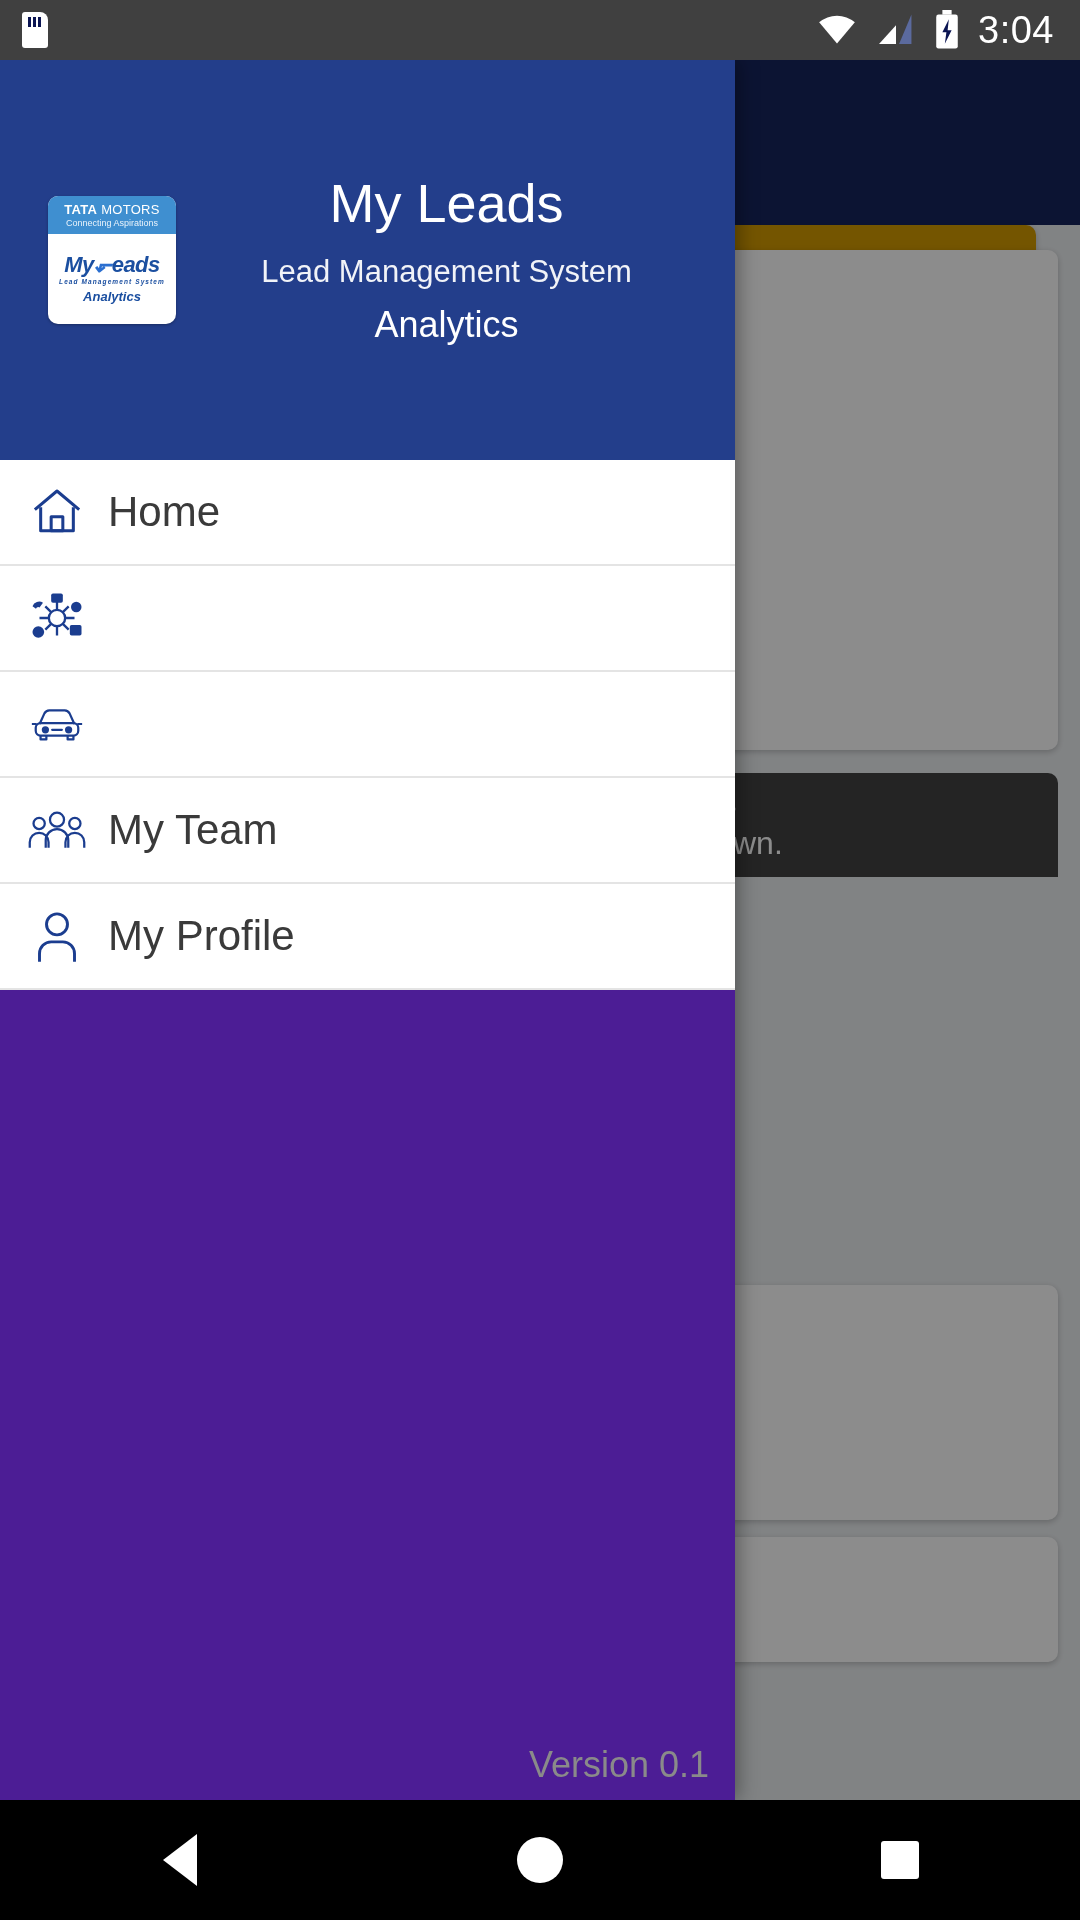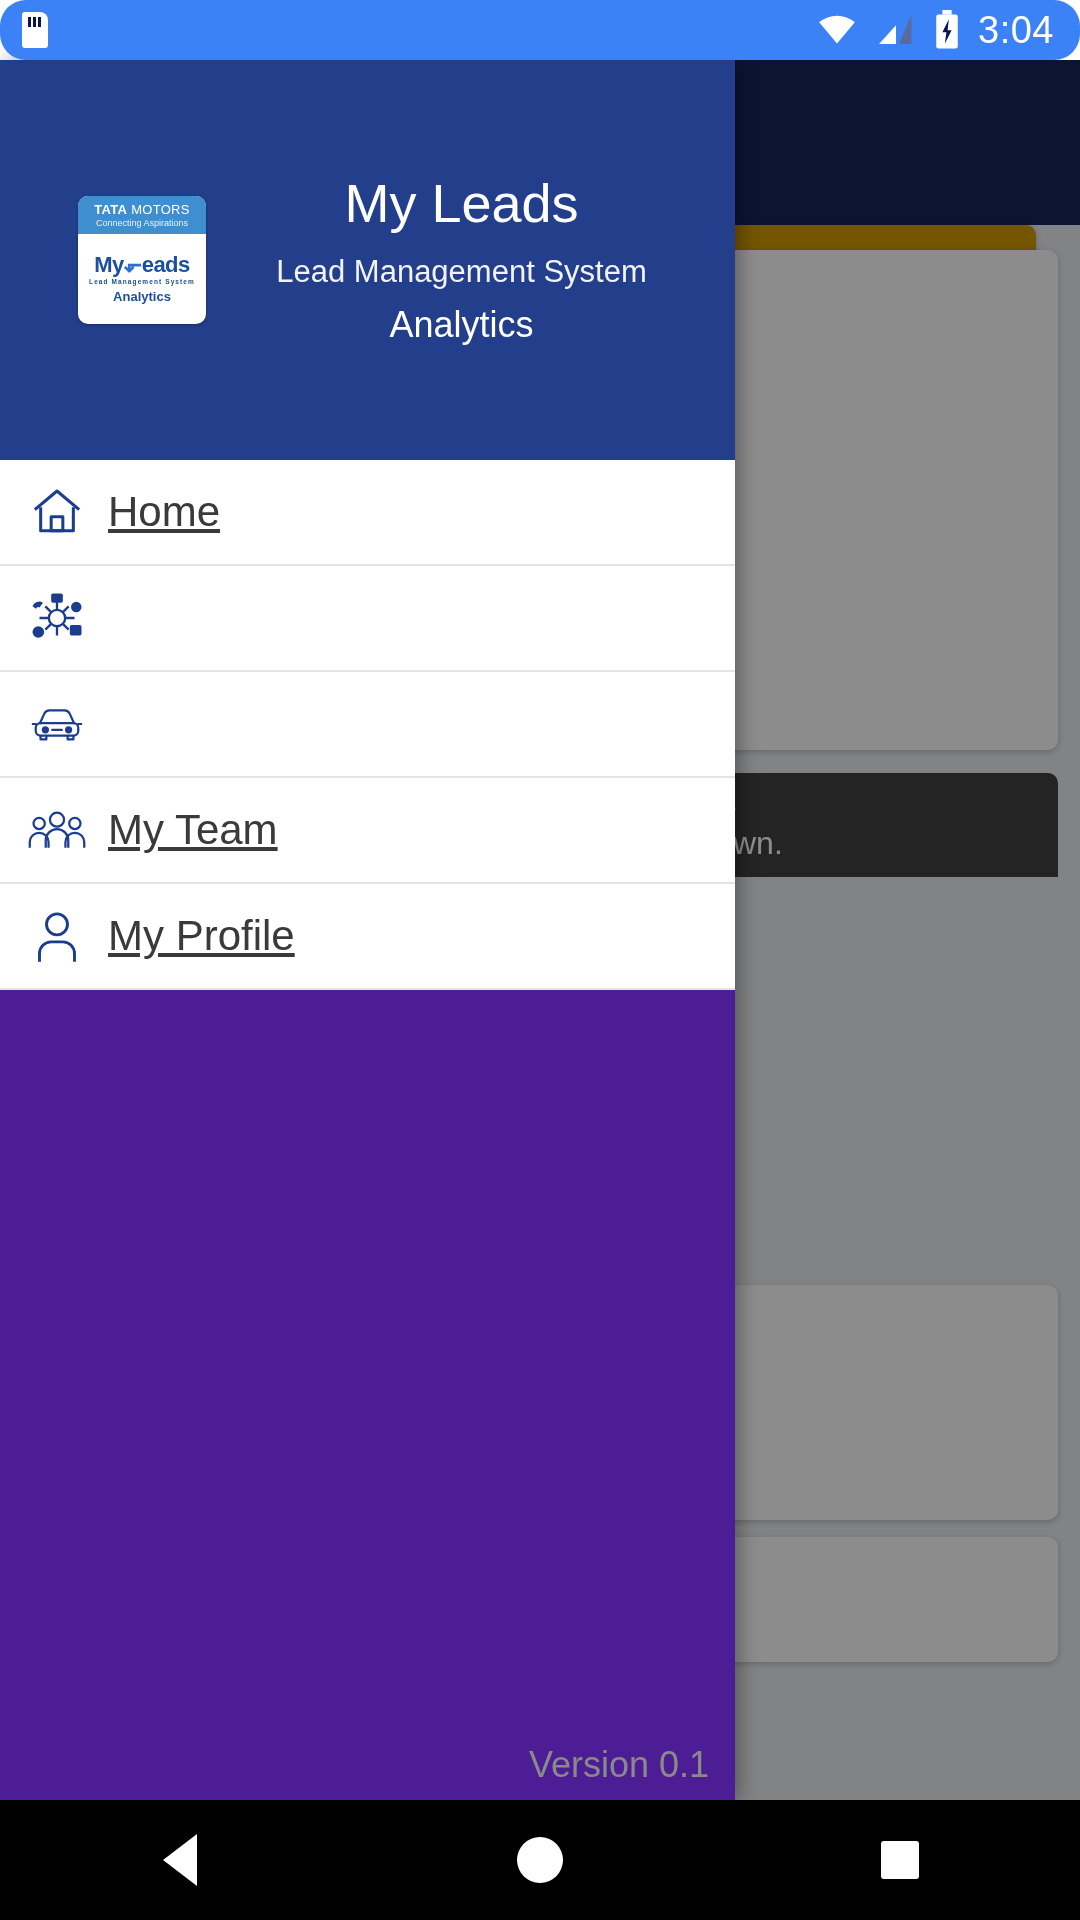--- a/index.html
+++ b/index.html
@@ -7,21 +7,21 @@
     width:1080px; height:1920px;
     background:#000;
     font-family:"Liberation Sans", sans-serif;
     overflow:hidden;
   }
   #screen { position:relative; width:1080px; height:1920px; overflow:hidden; background:#fff; }
 
   
   #statusbar {
     position:absolute; left:0; top:0; width:1080px; height:60px;
-    background:#3b82f6; display:flex; align-items:center; z-index:60;border-radius:26px;
+    background:#404040; display:flex; align-items:center; z-index:60;
   }
   .sb-left { display:flex; align-items:center; padding-left:22px; gap:14px; }
   .sb-right { margin-left:auto; display:flex; align-items:center; gap:18px; padding-right:26px; }
   .sb-time { color:#fff; font-size:38px; font-weight:400; letter-spacing:0.5px; line-height:1; }
   .sdcard { width:26px; height:36px; background:#fff; border-radius:3px 8px 3px 3px; position:relative; }
   .sdcard::after{ content:""; position:absolute; top:5px; left:6px; width:13px; height:10px;
      background:repeating-linear-gradient(90deg,#0b1553 0 3px,#fff 3px 5px); }
 
   
   #bg { position:absolute; left:0; top:60px; width:1080px; height:1740px; background:#f2f2f2; }
@@ -74,49 +74,49 @@
     background:rgba(0,0,0,.45); z-index:20; }
 
   
   #drawer {
     position:absolute; left:0; top:60px; width:735px; height:1740px;
     background:#f7f7f7; z-index:40; box-shadow:4px 0 18px rgba(0,0,0,.35);
     display:flex; flex-direction:column;
   }
   #drawer-header {
     height:400px; background:#233e8b; flex:0 0 400px;
-    display:flex; align-items:center; padding-left:78px; gap:42px;
+    display:flex; align-items:center; padding-left:48px; gap:42px;
   }
   #logo {
     width:128px; height:128px; background:#fff; border-radius:10px;
     overflow:hidden; display:flex; flex-direction:column; flex:0 0 128px;
     box-shadow:0 1px 3px rgba(0,0,0,.3);
   }
   .logo-top { background:#3f8fd0; padding:7px 4px 6px; text-align:center; }
   .logo-tata { font-size:13px; color:#fff; letter-spacing:.3px; line-height:1.05; }
   .logo-tata b { font-weight:bold; }
   .logo-conn { font-size:9px; color:#eaf3fb; line-height:1.2; margin-top:1px; }
-  .logo-bot { flex:1; display:flex; flex-direction:column; align-items:center; justify-content:center; gap:2px; }
+  .logo-bot { flex:1; display:flex; flex-direction:column; align-items:center; justify-content:center; gap:2px;font-style:italic; }
   .logo-my { font-size:22px; color:#1b4fa0; font-weight:bold; letter-spacing:-.5px; line-height:1; }
   .logo-my span.arrow { color:#2b6fd0; }
   .logo-lms { font-size:6.5px; color:#1b4fa0; letter-spacing:1.1px; font-weight:bold; }
   .logo-an { font-size:13px; color:#1b4fa0; font-weight:bold; margin-top:2px; }
 
   .hdr-text { display:flex; flex-direction:column; align-items:center; flex:1; margin-right:60px; }
   .hdr-title { font-size:54px; color:#fff; font-weight:400; line-height:1.1;text-align:center; }
   .hdr-sub1 { font-size:31px; color:#f1f3f8; margin-top:20px; }
   .hdr-sub2 { font-size:36px; color:#fff; margin-top:14px; }
 
   #menu { background:#fff; }
   .menu-item {
     height:106px; display:flex; align-items:center; padding-left:14px;
     border-bottom:2px solid #e4e4e4; background:#fff;
   }
   .menu-icon { width:86px; display:flex; align-items:center; justify-content:center; flex:0 0 86px; }
-  .menu-label { font-size:42px; color:#3a3a3a; margin-left:8px;text-decoration:underline; }
+  .menu-label { font-size:42px; color:#3a3a3a; margin-left:8px; }
 
   #drawer-blank { flex:1; background:#4c1d95; position:relative; }
   #version { position:absolute; right:26px; bottom:14px; font-size:36px; color:#8a8a8a; }
 
   
   #navbar { position:absolute; left:0; bottom:0; width:1080px; height:120px;
     background:#000; display:flex; align-items:center; justify-content:space-around; z-index:70; }
   .nav-btn { width:120px; height:120px; display:flex; align-items:center; justify-content:center; }
   .nav-back { width:0;height:0;border-top:26px solid transparent;border-bottom:26px solid transparent;border-right:34px solid #fff; }
   .nav-home { width:46px;height:46px;border-radius:50%;background:#fff; }

